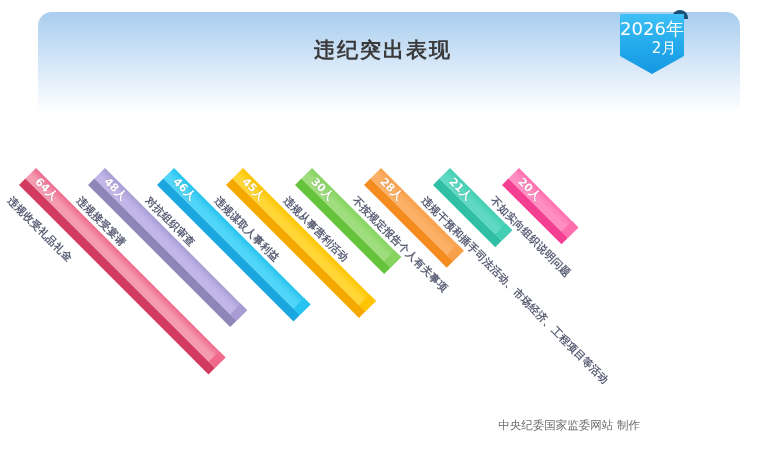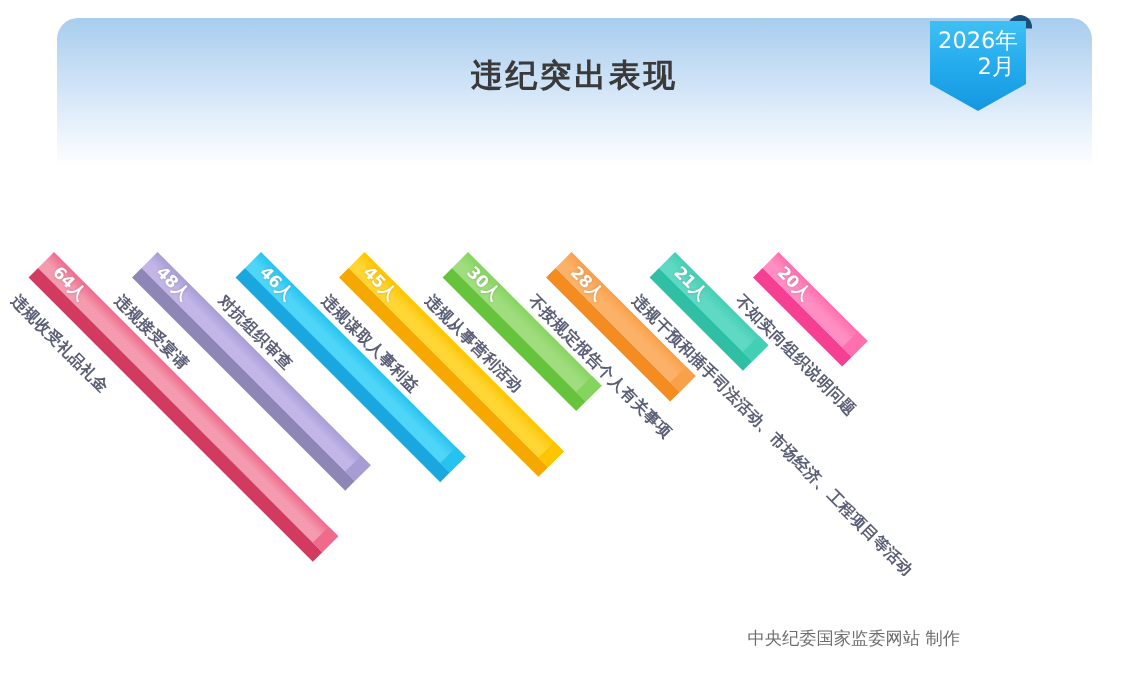--- a/index.html
+++ b/index.html
@@ -8,38 +8,39 @@
     background:#ffffff;
     font-family:"DejaVu Sans","Liberation Sans",sans-serif;
     overflow:hidden;
     position:relative;
   }
   
   #header-panel{
     position:absolute;left:38px;top:12px;width:690px;height:100px;
     border-radius:14px 14px 0 0;
     background:linear-gradient(to bottom,#a8cdee 0%,#bcd8f2 22%,#d6e7f8 52%,#eaf3fc 75%,#ffffff 100%);
+    padding-left:12px;
   }
   #page-title{
     position:absolute;left:0;top:24px;width:690px;
     text-align:center;
     font-size:21px;font-weight:bold;color:#3a3a3a;
     letter-spacing:2px;
   }
   
   #date-badge{
     position:absolute;left:620px;top:14px;width:64px;height:60px;
     background:linear-gradient(to bottom,#3fc0f5 0%,#22a9ec 55%,#1597e0 100%);
     -webkit-clip-path:polygon(0 0,100% 0,100% 70%,50% 100%,0 70%);
     clip-path:polygon(0 0,100% 0,100% 70%,50% 100%,0 70%);
     color:#ffffff;text-align:center;
     box-sizing:border-box;padding-top:5px;
     line-height:1.15;
   }
-  #date-badge .yr{font-size:15px;display:block;}
+  #date-badge .yr{font-size:18px;display:block;}
   #date-badge .mo{font-size:15px;display:block;margin-left:24px;}
   #badge-tab{
     position:absolute;left:672px;top:10px;width:16px;height:9px;
     background:#1a4f7a;
     border-radius:9px 9px 0 0;
   }
   
   #chart{
     position:absolute;left:0;top:0;width:764px;height:462px;
   }

